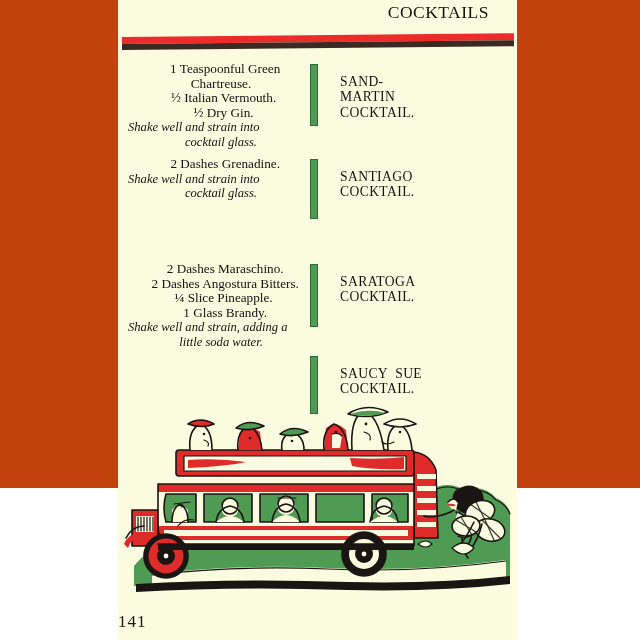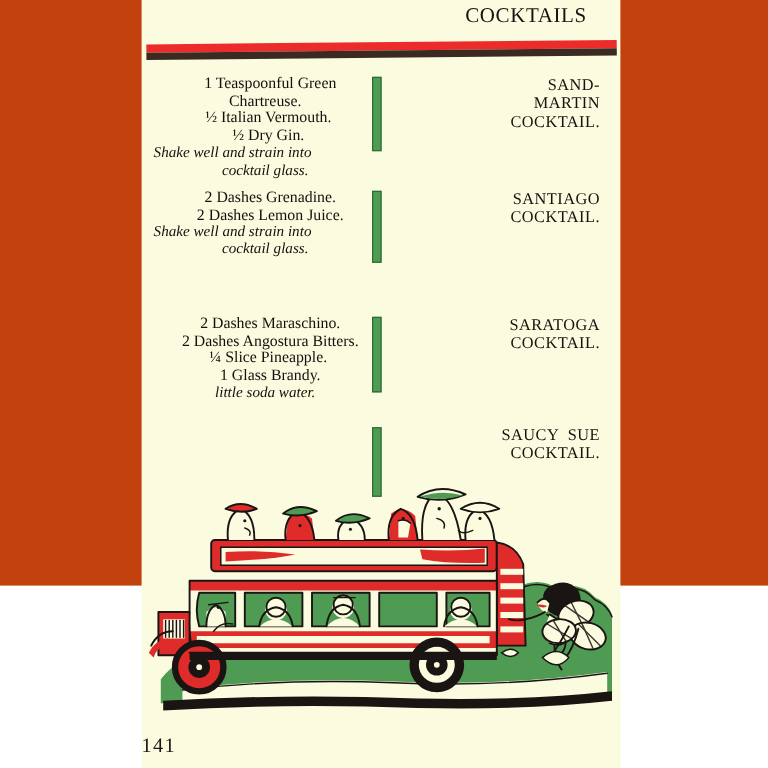--- a/index.html
+++ b/index.html
@@ -133,23 +133,23 @@
     top: 2px;
     width: 8px;
     background: #4f9b53;
     border: 1px solid #2f6b36;
     box-sizing: border-box;
   }
 
   .recipe-name {
     position: absolute;
     left: 222px;
-    top: 1px;
+    top: 12px;
     width: 160px;
-    text-align: right;
+    text-align: left;
     color: #17120f;
   }
   .name-line {
     font-size: 13.6px;
     line-height: 15.4px;
     letter-spacing: 0.4px;
     white-space: pre;
     font-family: "Liberation Serif", serif;
   }
 
@@ -206,37 +206,37 @@
         <div class="recipe-name">
           <div class="name-line">SAND-</div>
           <div class="name-line">MARTIN</div>
           <div class="name-line">COCKTAIL.</div>
         </div>
       </div>
 
       <div class="recipe-block" style="height:85px;">
         <div class="recipe-ingredients">
           <div class="ing-line"><span class="qty">2</span> <span class="nm">Dashes Grenadine.</span></div>
-          <div class="ing-line"><span class="qty">2</span> <span class="nm">Dashes Lemon Juice.</span></div>
           <div class="recipe-method method-l1">Shake well and strain into</div>
           <div class="recipe-method method-l2">cocktail glass.</div>
         </div>
         <div class="green-bar" style="height:60px;"></div>
         <div class="recipe-name">
           <div class="name-line">SANTIAGO</div>
           <div class="name-line">COCKTAIL.</div>
         </div>
       </div>
 
       <div class="recipe-block" style="height:92px;margin-top:20px;">
         <div class="recipe-ingredients">
           <div class="ing-line"><span class="qty">2</span> <span class="nm">Dashes Maraschino.</span></div>
           <div class="ing-line"><span class="qty">2</span> <span class="nm">Dashes Angostura Bitters.</span></div>
           <div class="ing-line"><span class="qty">¼</span> <span class="nm">Slice Pineapple.</span></div>
           <div class="ing-line"><span class="qty">1</span> <span class="nm">Glass Brandy.</span></div>
+          <div class="recipe-method method-l1">Shake well and strain, adding a</div>
           <div class="recipe-method method-l2">little soda water.</div>
         </div>
         <div class="green-bar" style="height:63px;"></div>
         <div class="recipe-name">
           <div class="name-line">SARATOGA</div>
           <div class="name-line">COCKTAIL.</div>
         </div>
       </div>
 
       <div class="recipe-block" style="height:80px;">

